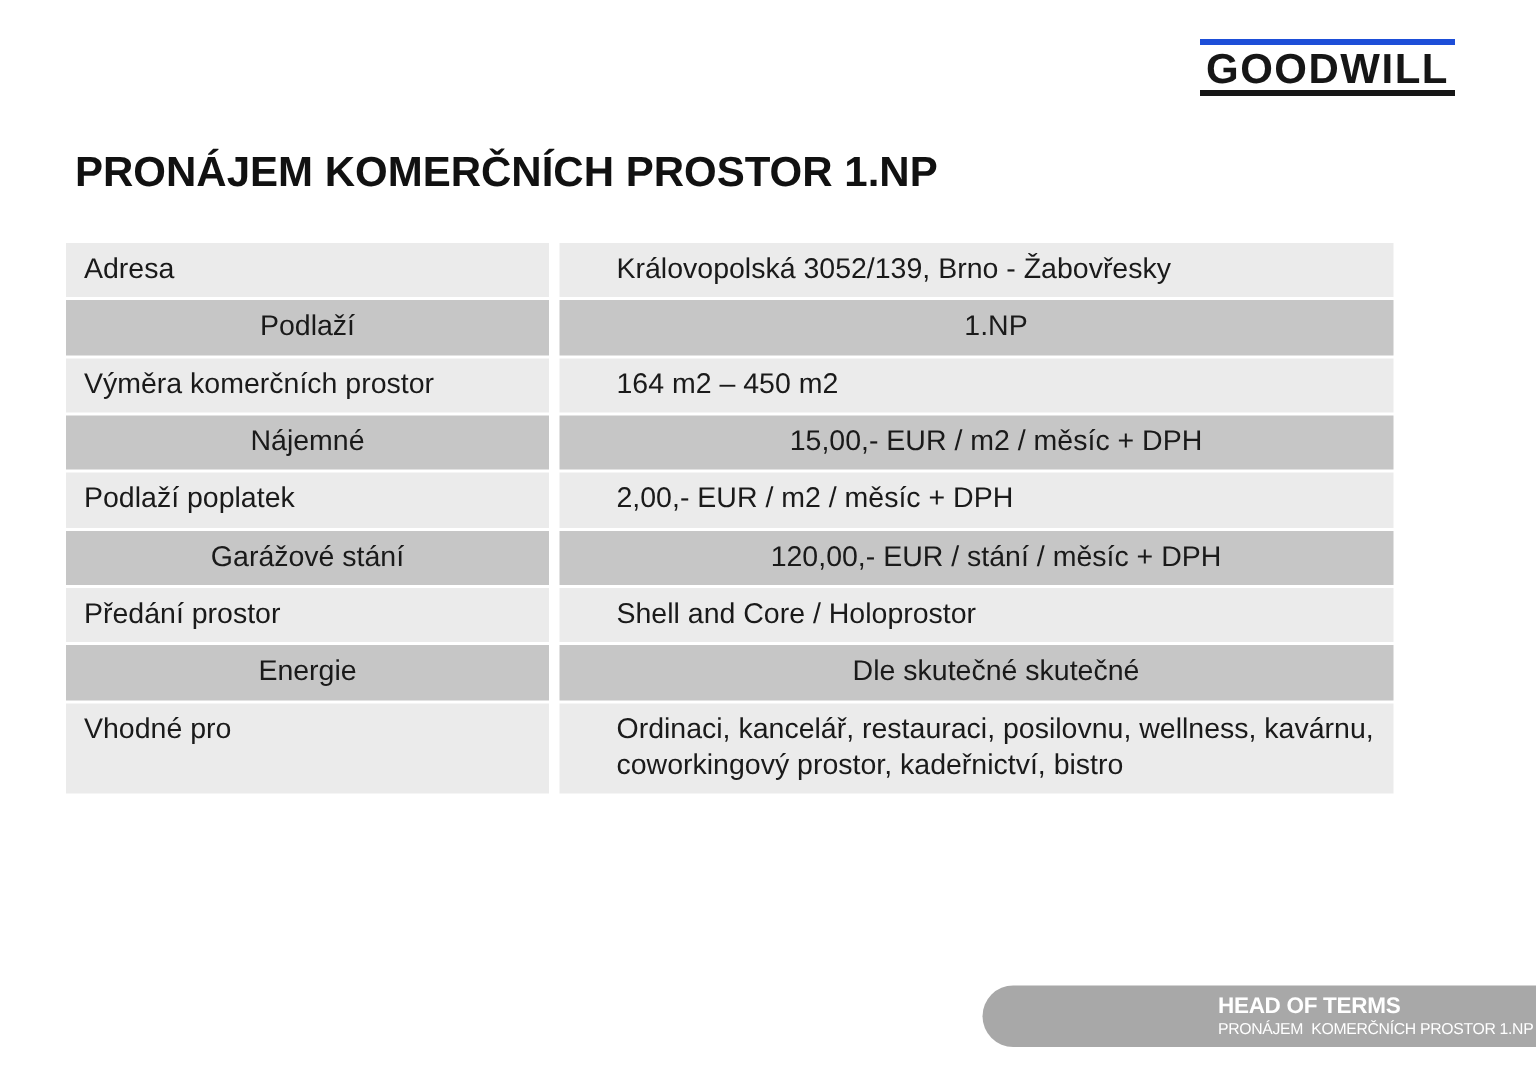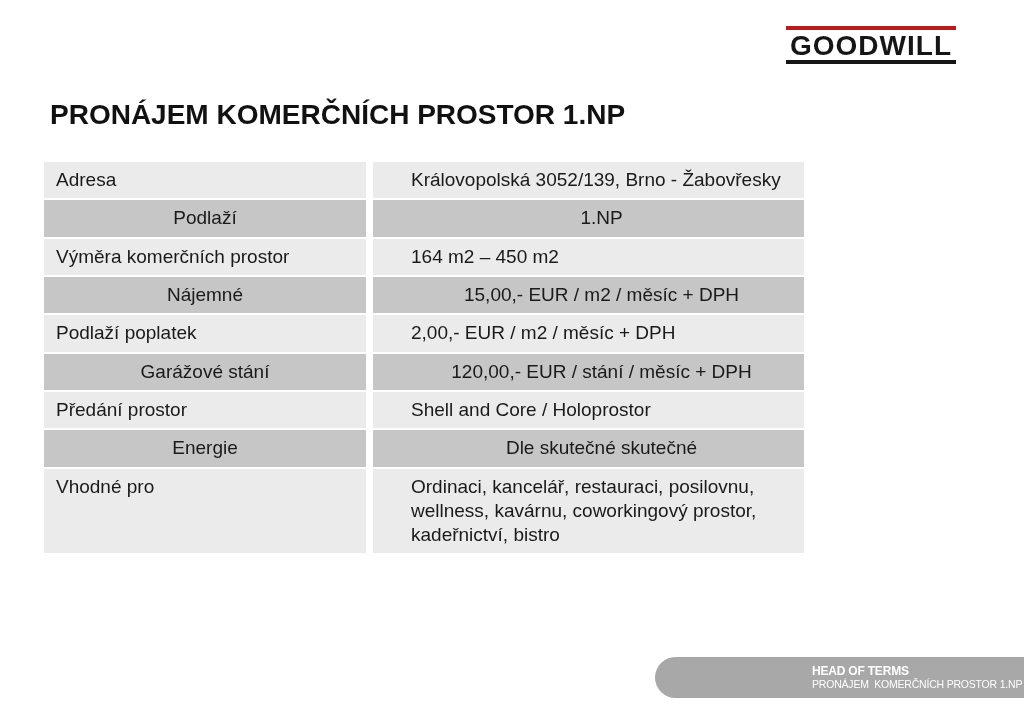--- a/index.html
+++ b/index.html
@@ -14,22 +14,22 @@
     background: #ffffff;
     overflow: hidden;
     font-family: "Liberation Sans", sans-serif;
     color: #1a1a1a;
   }
 
   
   .logo {
     position: absolute;
     top: 26px;
-    right: 68px;
-    border-top: 4px solid #b91c1c;
+    right: 54px;
+    border-top: 4px solid #1d4ed8;
     border-bottom: 4px solid #161616;
     padding: 2px 4px 0 4px;
     font-size: 28px;
     font-weight: bold;
     letter-spacing: 1px;
     line-height: 1.0;
     color: #161616;
     text-align: center;
   }
 
@@ -44,21 +44,21 @@
     letter-spacing: 0px;
     color: #111111;
     white-space: nowrap;
   }
 
   
   .terms-table {
     position: absolute;
     left: 44px;
     top: 162px;
-    width: 760px;
+    width: 885px;
     display: flex;
     flex-direction: column;
     gap: 2px;
     border-radius: 23px;
   }
   .term-row {
     display: flex;
     gap: 7px;
   }
   .term-row .cell {
@@ -88,21 +88,21 @@
     background: #a8a8a8;
     border-radius: 21px 0 0 21px;
     box-sizing: border-box;
     display: flex;
     flex-direction: column;
     justify-content: center;
     padding-left: 157px;
   }
   .footer-line1 {
     color: #ffffff;
-    font-size: 12px;
+    font-size: 15px;
     font-weight: bold;
     letter-spacing: -0.2px;
     line-height: 1.2;
     white-space: pre-wrap;
   }
   .footer-line2 {
     color: #ffffff;
     font-size: 10.5px;
     font-weight: normal;
     letter-spacing: -0.2px;

